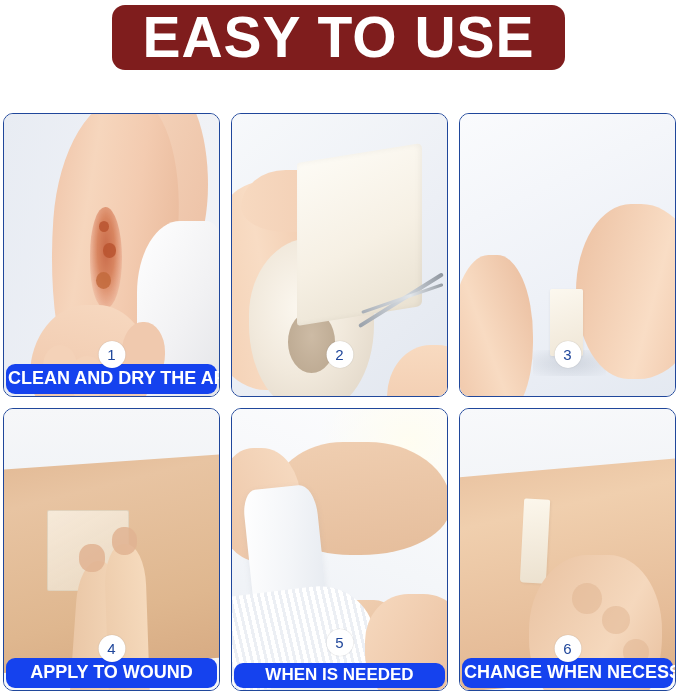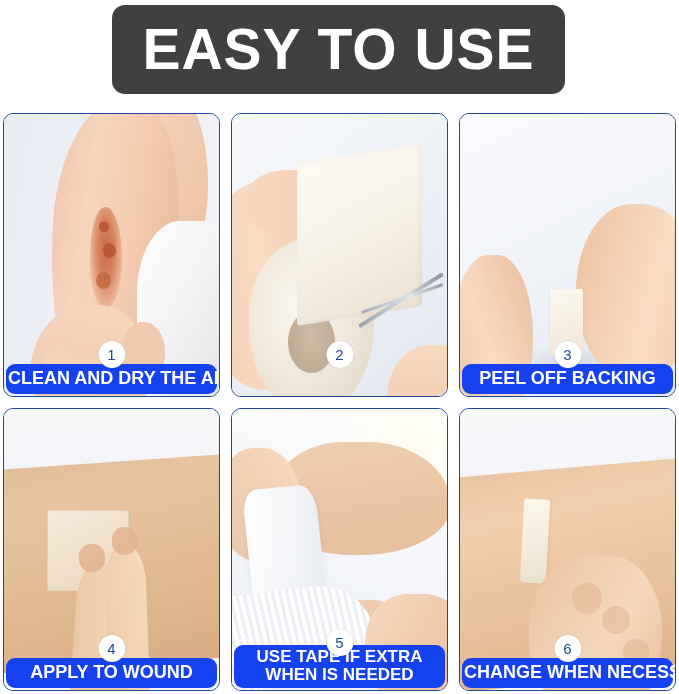--- a/index.html
+++ b/index.html
@@ -14,22 +14,22 @@
     overflow: hidden;
     font-family: "Liberation Sans", sans-serif;
   }
 
   
   #banner {
     position: absolute;
     left: 112px;
     top: 5px;
     width: 453px;
-    height: 89px;
-    background: #404040;
+    height: 65px;
+    background: #7f1d1d;
     border-radius: 13px;
     display: flex;
     align-items: center;
     justify-content: center;
   }
   #banner-text {
     color: #ffffff;
     font-size: 57px;
     font-weight: bold;
     letter-spacing: 1px;
@@ -282,21 +282,20 @@
 
   <div class="panel">
     <div class="photo">
       <div class="p3-bg"></div>
       <div class="p3-shadow"></div>
       <div class="p3-handL"></div>
       <div class="p3-handR"></div>
       <div class="p3-patch"></div>
     </div>
     <div class="badge">3</div>
-    <div class="caption">PEEL OFF BACKING</div>
   </div>
 
   <div class="panel">
     <div class="photo">
       <div class="p4-bg"></div>
       <div class="p4-limb"></div>
       <div class="p4-patch"></div>
       <div class="p4-f1"></div>
       <div class="p4-f2"></div>
       <div class="p4-nail" style="left:35%;top:48%;"></div>
@@ -312,21 +311,20 @@
       <div class="p5-glow"></div>
       <div class="p5-arm"></div>
       <div class="p5-handTop"></div>
       <div class="p5-limb2"></div>
       <div class="p5-gauzeRoll"></div>
       <div class="p5-wrap"></div>
       <div class="p5-handBot"></div>
     </div>
     <div class="badge two-line-badge">5</div>
     <div class="caption two-line">
-      <span>USE TAPE IF EXTRA</span>
       <span class="line2">WHEN IS NEEDED</span>
     </div>
   </div>
 
   <div class="panel">
     <div class="photo">
       <div class="p6-bg"></div>
       <div class="p6-limb"></div>
       <div class="p6-strip"></div>
       <div class="p6-hand"></div>

